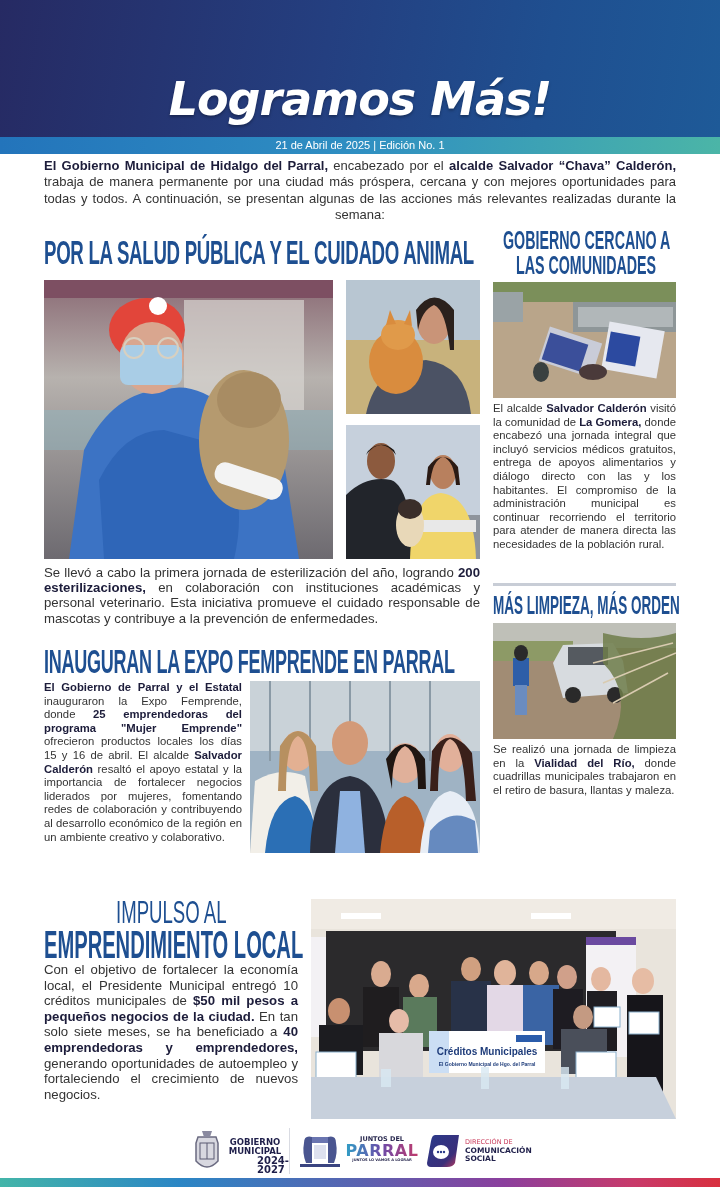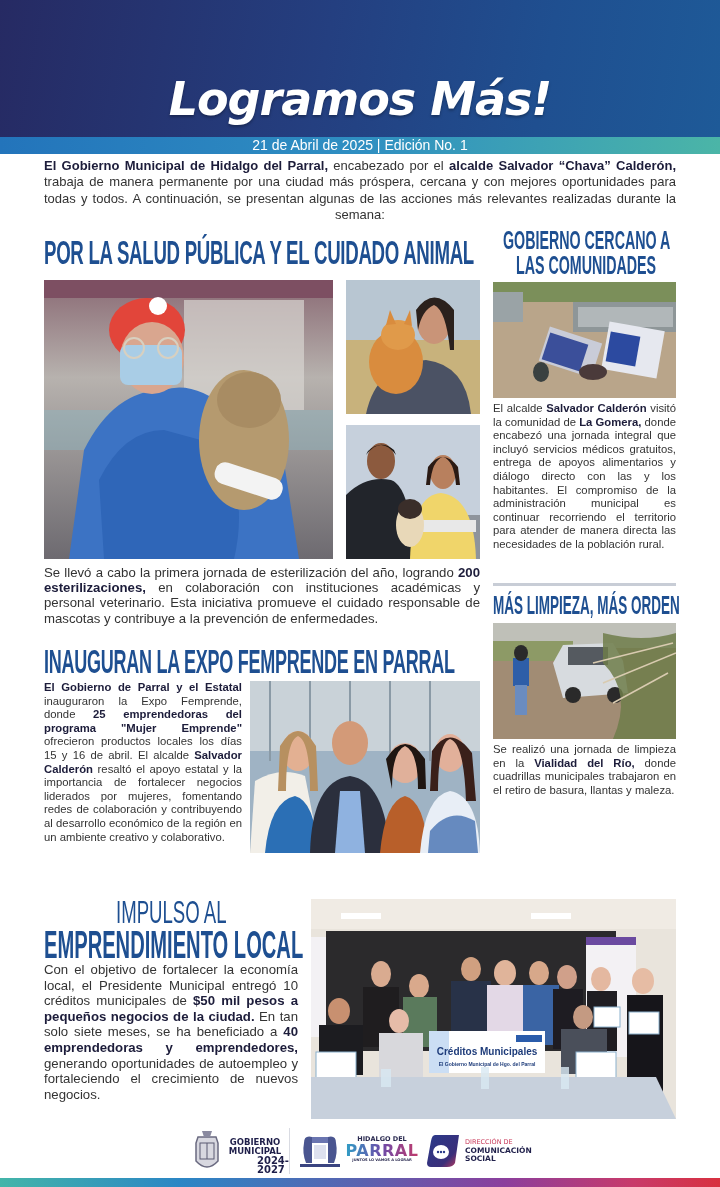--- a/index.html
+++ b/index.html
@@ -27,21 +27,21 @@
   }
   .title-line2 {
     position: absolute; left: 0; top: 76px; width: 720px; text-align: center;
     font-family: "DejaVu Sans", sans-serif; font-weight: bold; font-style: italic;
     font-size: 46px; letter-spacing: -1px; color: #ffffff; line-height: 1;
     text-shadow: 0 2px 3px rgba(0,0,0,0.3);
   }
   .dateband {
     position: absolute; left: 0; top: 137px; width: 720px; height: 17px;
     background: linear-gradient(90deg, #2374bb 0%, #2f8fc2 50%, #4bb5a7 100%);
-    color: #ffffff; font-family: "Liberation Sans", sans-serif; font-size: 14px;
+    color: #ffffff; font-family: "Liberation Sans", sans-serif; font-size: 11px;
     text-align: center; line-height: 17px;
   }
 
   
   .intro {
     position: absolute; left: 44px; top: 158px; width: 632px;
     font-family: "Liberation Sans", sans-serif; font-size: 13px; line-height: 16.4px;
     text-align: justify; text-align-last: center; color: #333;
   }
   b, .b { font-weight: bold; color: #1c1c3a; }
@@ -298,21 +298,21 @@
 
   <div style="position:absolute; left:110px; top:0; width:120px; height:46px;">
     <svg width="40" height="36" viewBox="0 0 40 36" style="position:absolute; left:0; top:5px;">
       <path d="M4 10 Q4 2 12 4 L12 30 L6 30 Q2 20 4 10 Z" fill="#4a5590"></path>
       <path d="M36 10 Q36 2 28 4 L28 30 L34 30 Q38 20 36 10 Z" fill="#4a5590"></path>
       <rect x="12" y="4" width="16" height="6" fill="#6a75b0"></rect>
       <rect x="14" y="12" width="12" height="14" fill="#dde0ee"></rect>
       <rect x="0" y="31" width="40" height="3" fill="#3a4480"></rect>
     </svg>
     <div style="position:absolute; left:42px; top:7px; width:80px; text-align:center;">
-      <div style="font-family:'DejaVu Sans',sans-serif; font-weight:bold; font-size:6.5px; color:#2a2a50;">HIDALGO DEL</div>
+      <div style="font-family:'DejaVu Sans',sans-serif; font-weight:bold; font-size:6.5px; color:#2a2a50;">JUNTOS DEL</div>
       <div style="font-family:'DejaVu Sans',sans-serif; font-weight:bold; font-size:16px; line-height:15px; letter-spacing:0.5px; background:linear-gradient(90deg,#2aa6c8,#6d4aa8 50%,#c83a66); -webkit-background-clip:text; background-clip:text; color:transparent;">PARRAL</div>
       <div style="font-family:'DejaVu Sans',sans-serif; font-weight:bold; font-size:3.6px; color:#2a2a50;">JUNTOS LO VAMOS A LOGRAR</div>
     </div>
   </div>
 
   <div style="position:absolute; left:235px; top:0; width:110px; height:46px;">
     <svg width="36" height="36" viewBox="0 0 36 36" style="position:absolute; left:0; top:5px;">
       <defs>
         <linearGradient id="cg" x1="0" y1="0" x2="1" y2="1">
             <stop offset="0" stop-color="#2a3a8a"></stop>

